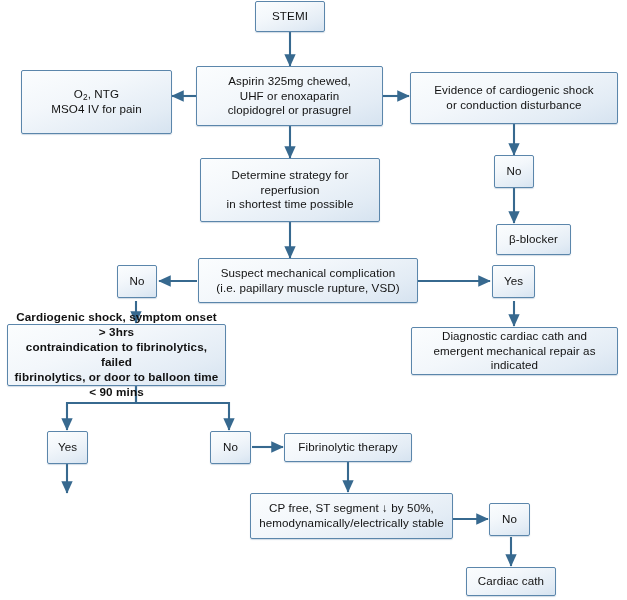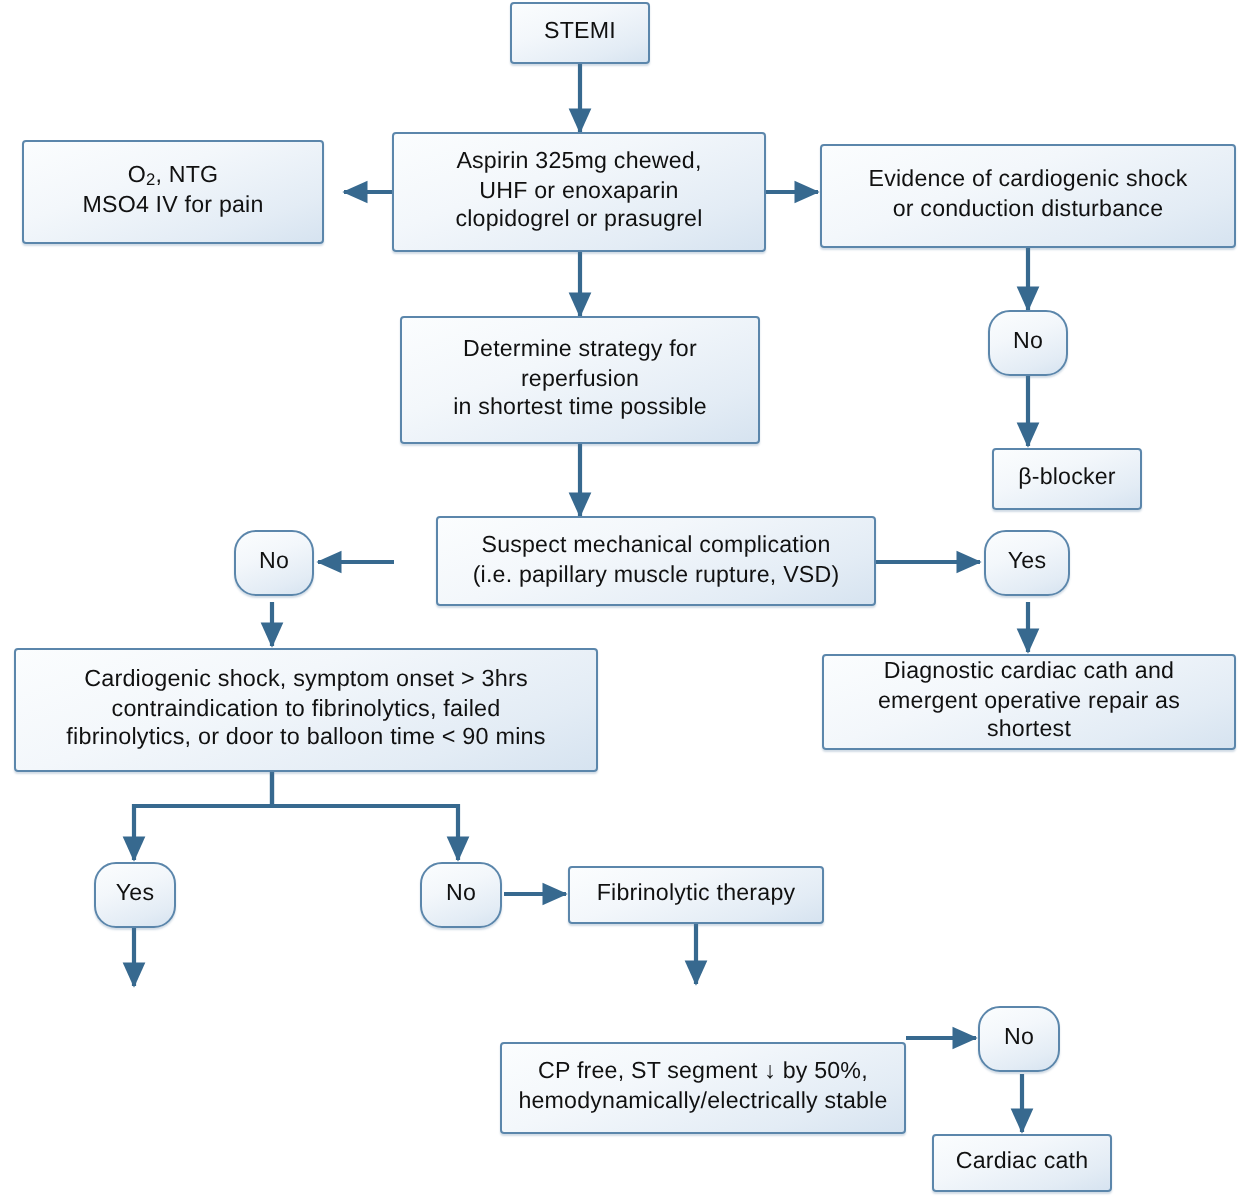--- a/index.html
+++ b/index.html
@@ -39,21 +39,20 @@
     line-height: 1.28;
     padding: 0 5px;
     letter-spacing: 0.1px;
   }
   .node .txt {
     display: block;
     white-space: pre-line;
   }
   .node.small {
     font-size: 11.6px;
-    border-radius: 11px;
   }
   .node.wide {
     font-size: 11.7px;
   }
   sub {
     font-size: 0.72em;
     vertical-align: -0.18em;
   }
 </style>
 </head>
@@ -103,21 +102,21 @@
       <path d="M453,519 L488,519"></path>
 
       <path d="M511,537 L511,566"></path>
     </g>
   </svg>
 
   <div class="node" style="left:255px; top:1px; width:70px; height:31px;">
     <span class="txt">STEMI</span>
   </div>
 
-  <div class="node" style="left:11px; top:70px; width:151px; height:52px;">
+  <div class="node" style="left:21px; top:70px; width:151px; height:64px;">
     <span class="txt"><span>O</span><sub>2</sub><span>, NTG</span><br><span>MSO4 IV for pain</span></span>
   </div>
 
   <div class="node" style="left:196px; top:66px; width:187px; height:60px;">
     <span class="txt">Aspirin 325mg chewed,
 UHF or enoxaparin
 clopidogrel or prasugrel</span>
   </div>
 
   <div class="node" style="left:200px; top:158px; width:180px; height:64px;">
@@ -132,58 +131,58 @@
   </div>
 
   <div class="node small" style="left:494px; top:155px; width:40px; height:33px;">
     <span class="txt">No</span>
   </div>
 
   <div class="node" style="left:496px; top:224px; width:75px; height:31px;">
     <span class="txt">β-blocker</span>
   </div>
 
-  <div class="node" style="left:198px; top:258px; width:220px; height:45px;margin-left:20px;">
+  <div class="node" style="left:198px; top:258px; width:220px; height:45px;">
     <span class="txt">Suspect mechanical complication
 (i.e. papillary muscle rupture, VSD)</span>
   </div>
 
   <div class="node small" style="left:117px; top:265px; width:40px; height:33px;">
     <span class="txt">No</span>
   </div>
 
   <div class="node small" style="left:492px; top:265px; width:43px; height:33px;">
     <span class="txt">Yes</span>
   </div>
 
   <div class="node" style="left:411px; top:327px; width:207px; height:48px;">
     <span class="txt">Diagnostic cardiac cath and
-emergent operative repair as shortest</span>
+emergent mechanical repair as indicated</span>
   </div>
 
-  <div class="node wide" style="left:7px; top:324px; width:292px; height:62px;">
+  <div class="node wide" style="left:7px; top:324px; width:219px; height:62px;font-weight:bold;">
     <span class="txt">Cardiogenic shock, symptom onset &gt; 3hrs
 contraindication to fibrinolytics, failed
 fibrinolytics, or door to balloon time &lt; 90 mins</span>
   </div>
 
   <div class="node small" style="left:47px; top:431px; width:41px; height:33px;">
     <span class="txt">Yes</span>
   </div>
 
   <div class="node small" style="left:210px; top:431px; width:41px; height:33px;">
     <span class="txt">No</span>
   </div>
 
   <div class="node" style="left:284px; top:433px; width:128px; height:29px;">
     <span class="txt">Fibrinolytic therapy</span>
   </div>
 
 
-  <div class="node" style="left:250px; top:493px; width:203px; height:46px;margin-top:28px;">
+  <div class="node" style="left:250px; top:493px; width:203px; height:46px;">
     <span class="txt">CP free, ST segment ↓ by 50%,
 hemodynamically/electrically stable</span>
   </div>
 
   <div class="node small" style="left:489px; top:503px; width:41px; height:33px;">
     <span class="txt">No</span>
   </div>
 
   <div class="node" style="left:466px; top:567px; width:90px; height:29px;">
     <span class="txt">Cardiac cath</span>

